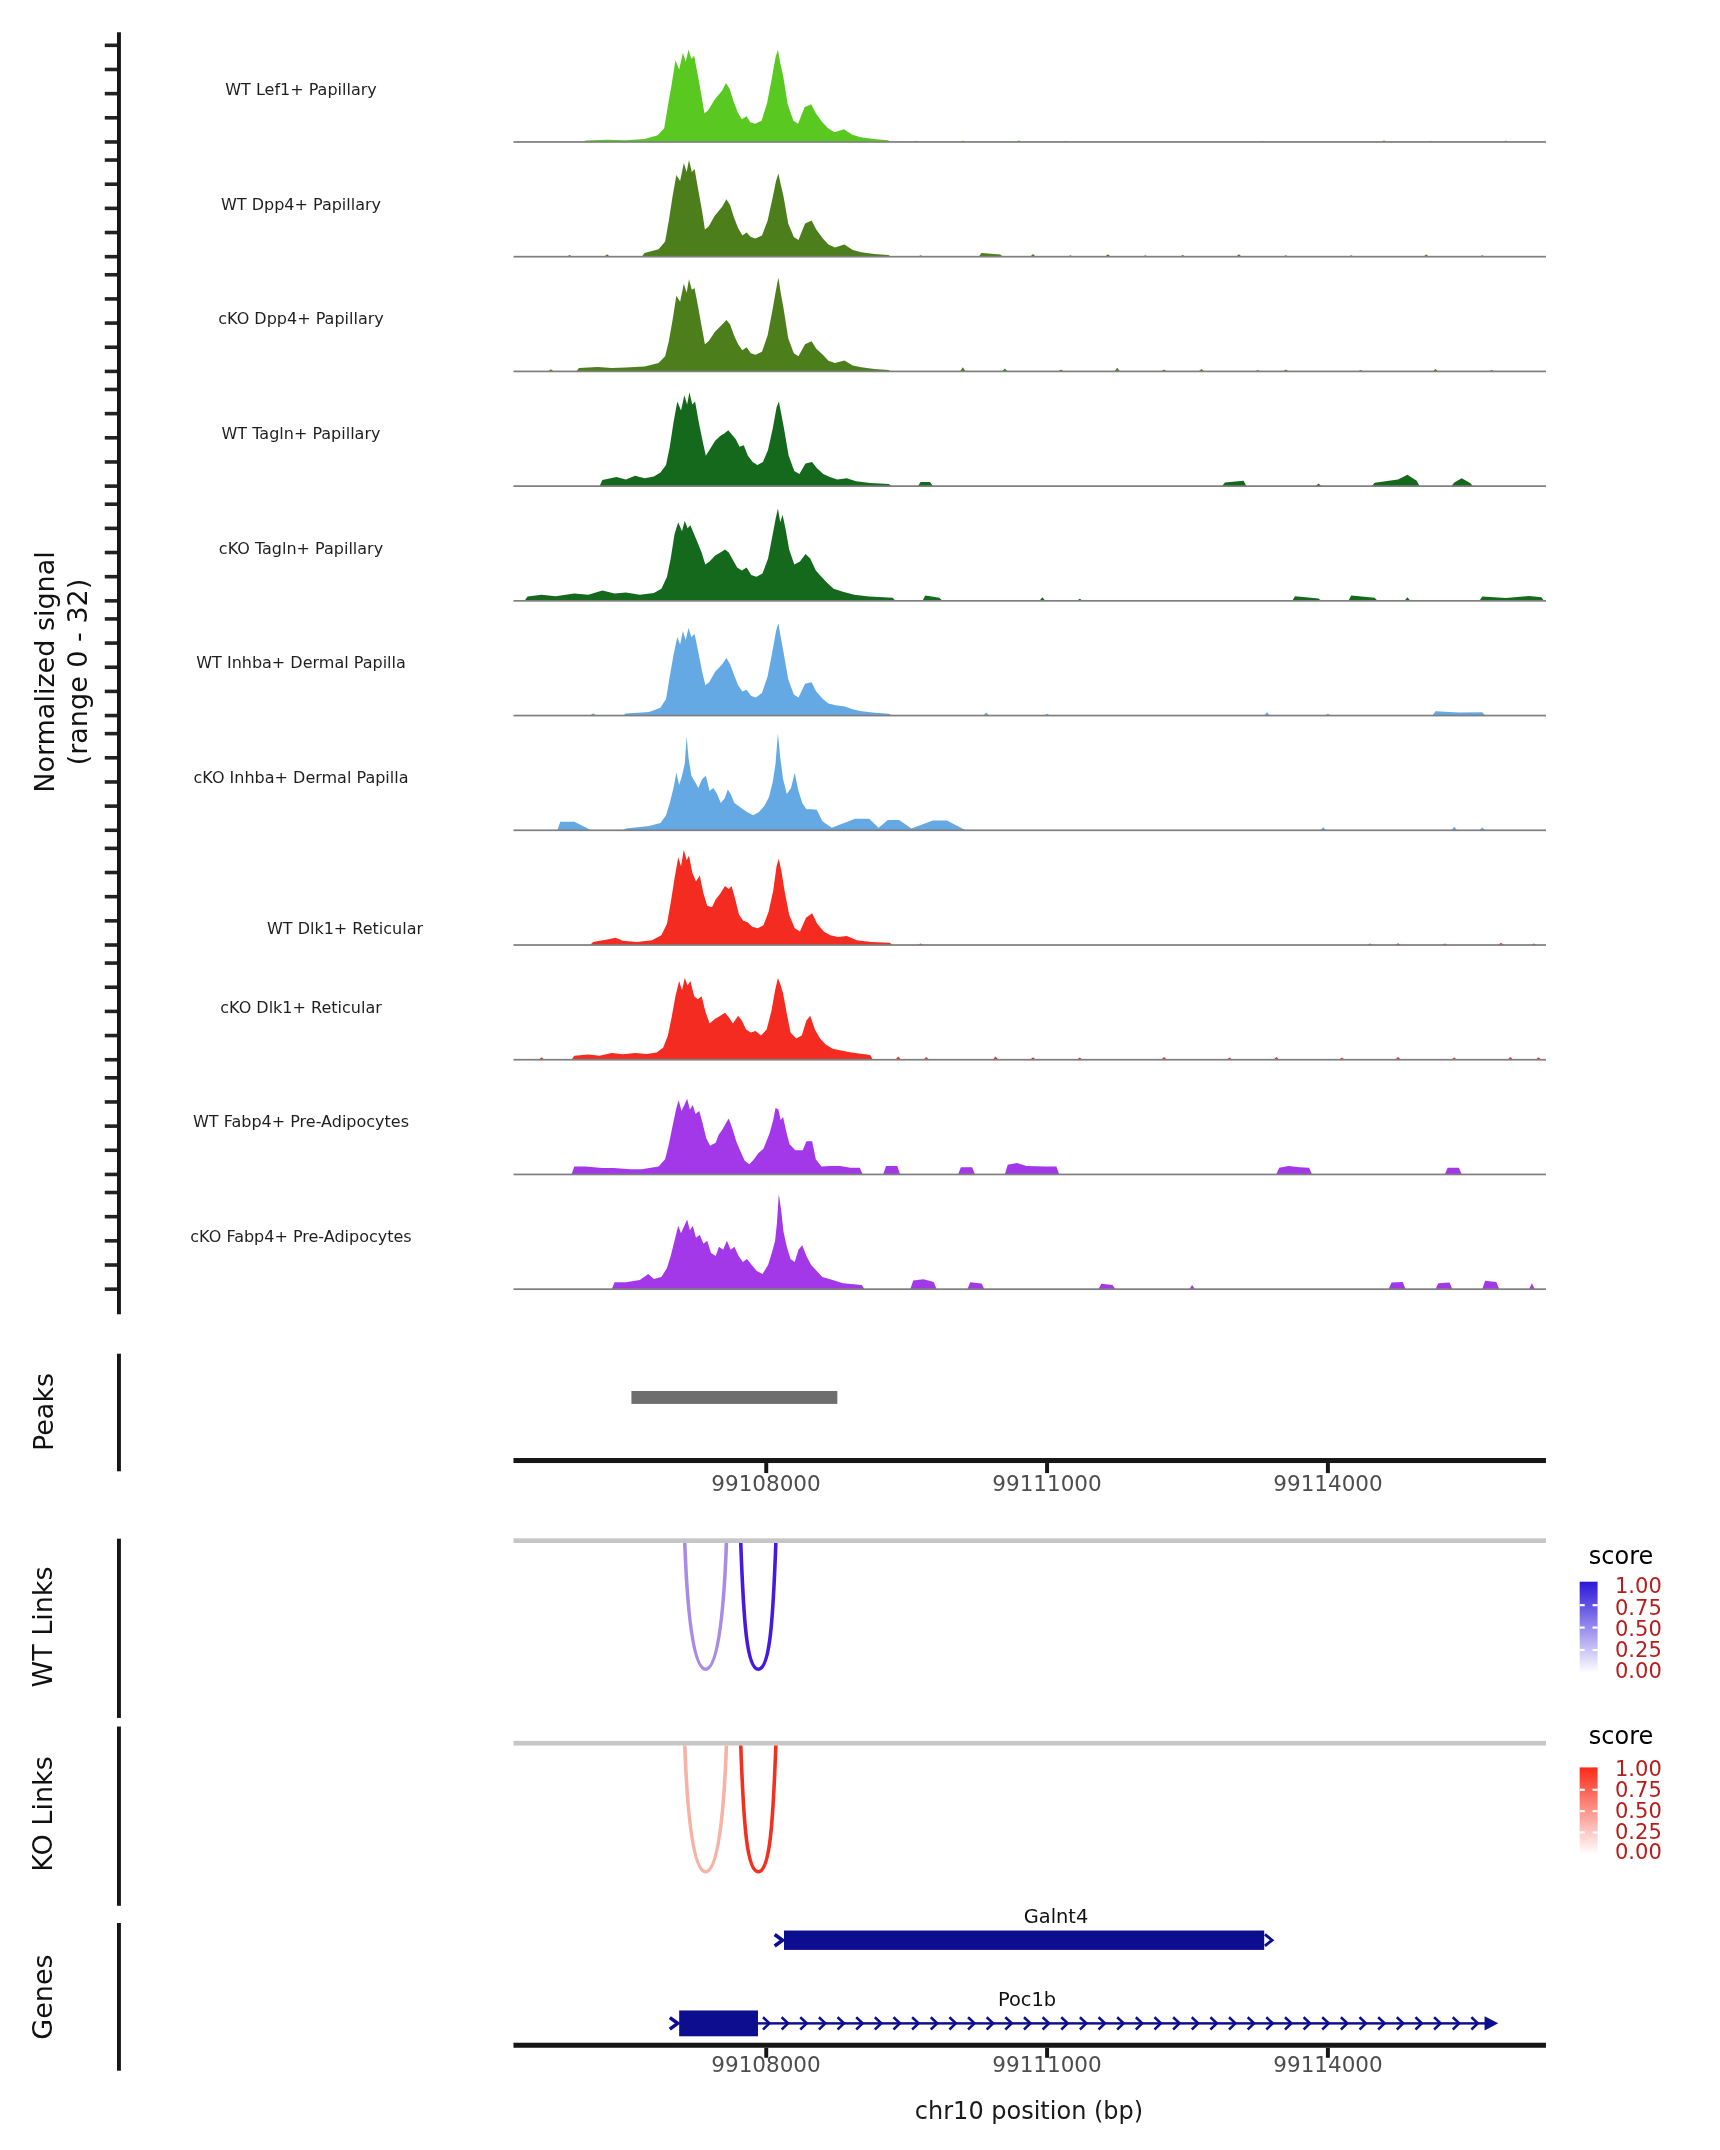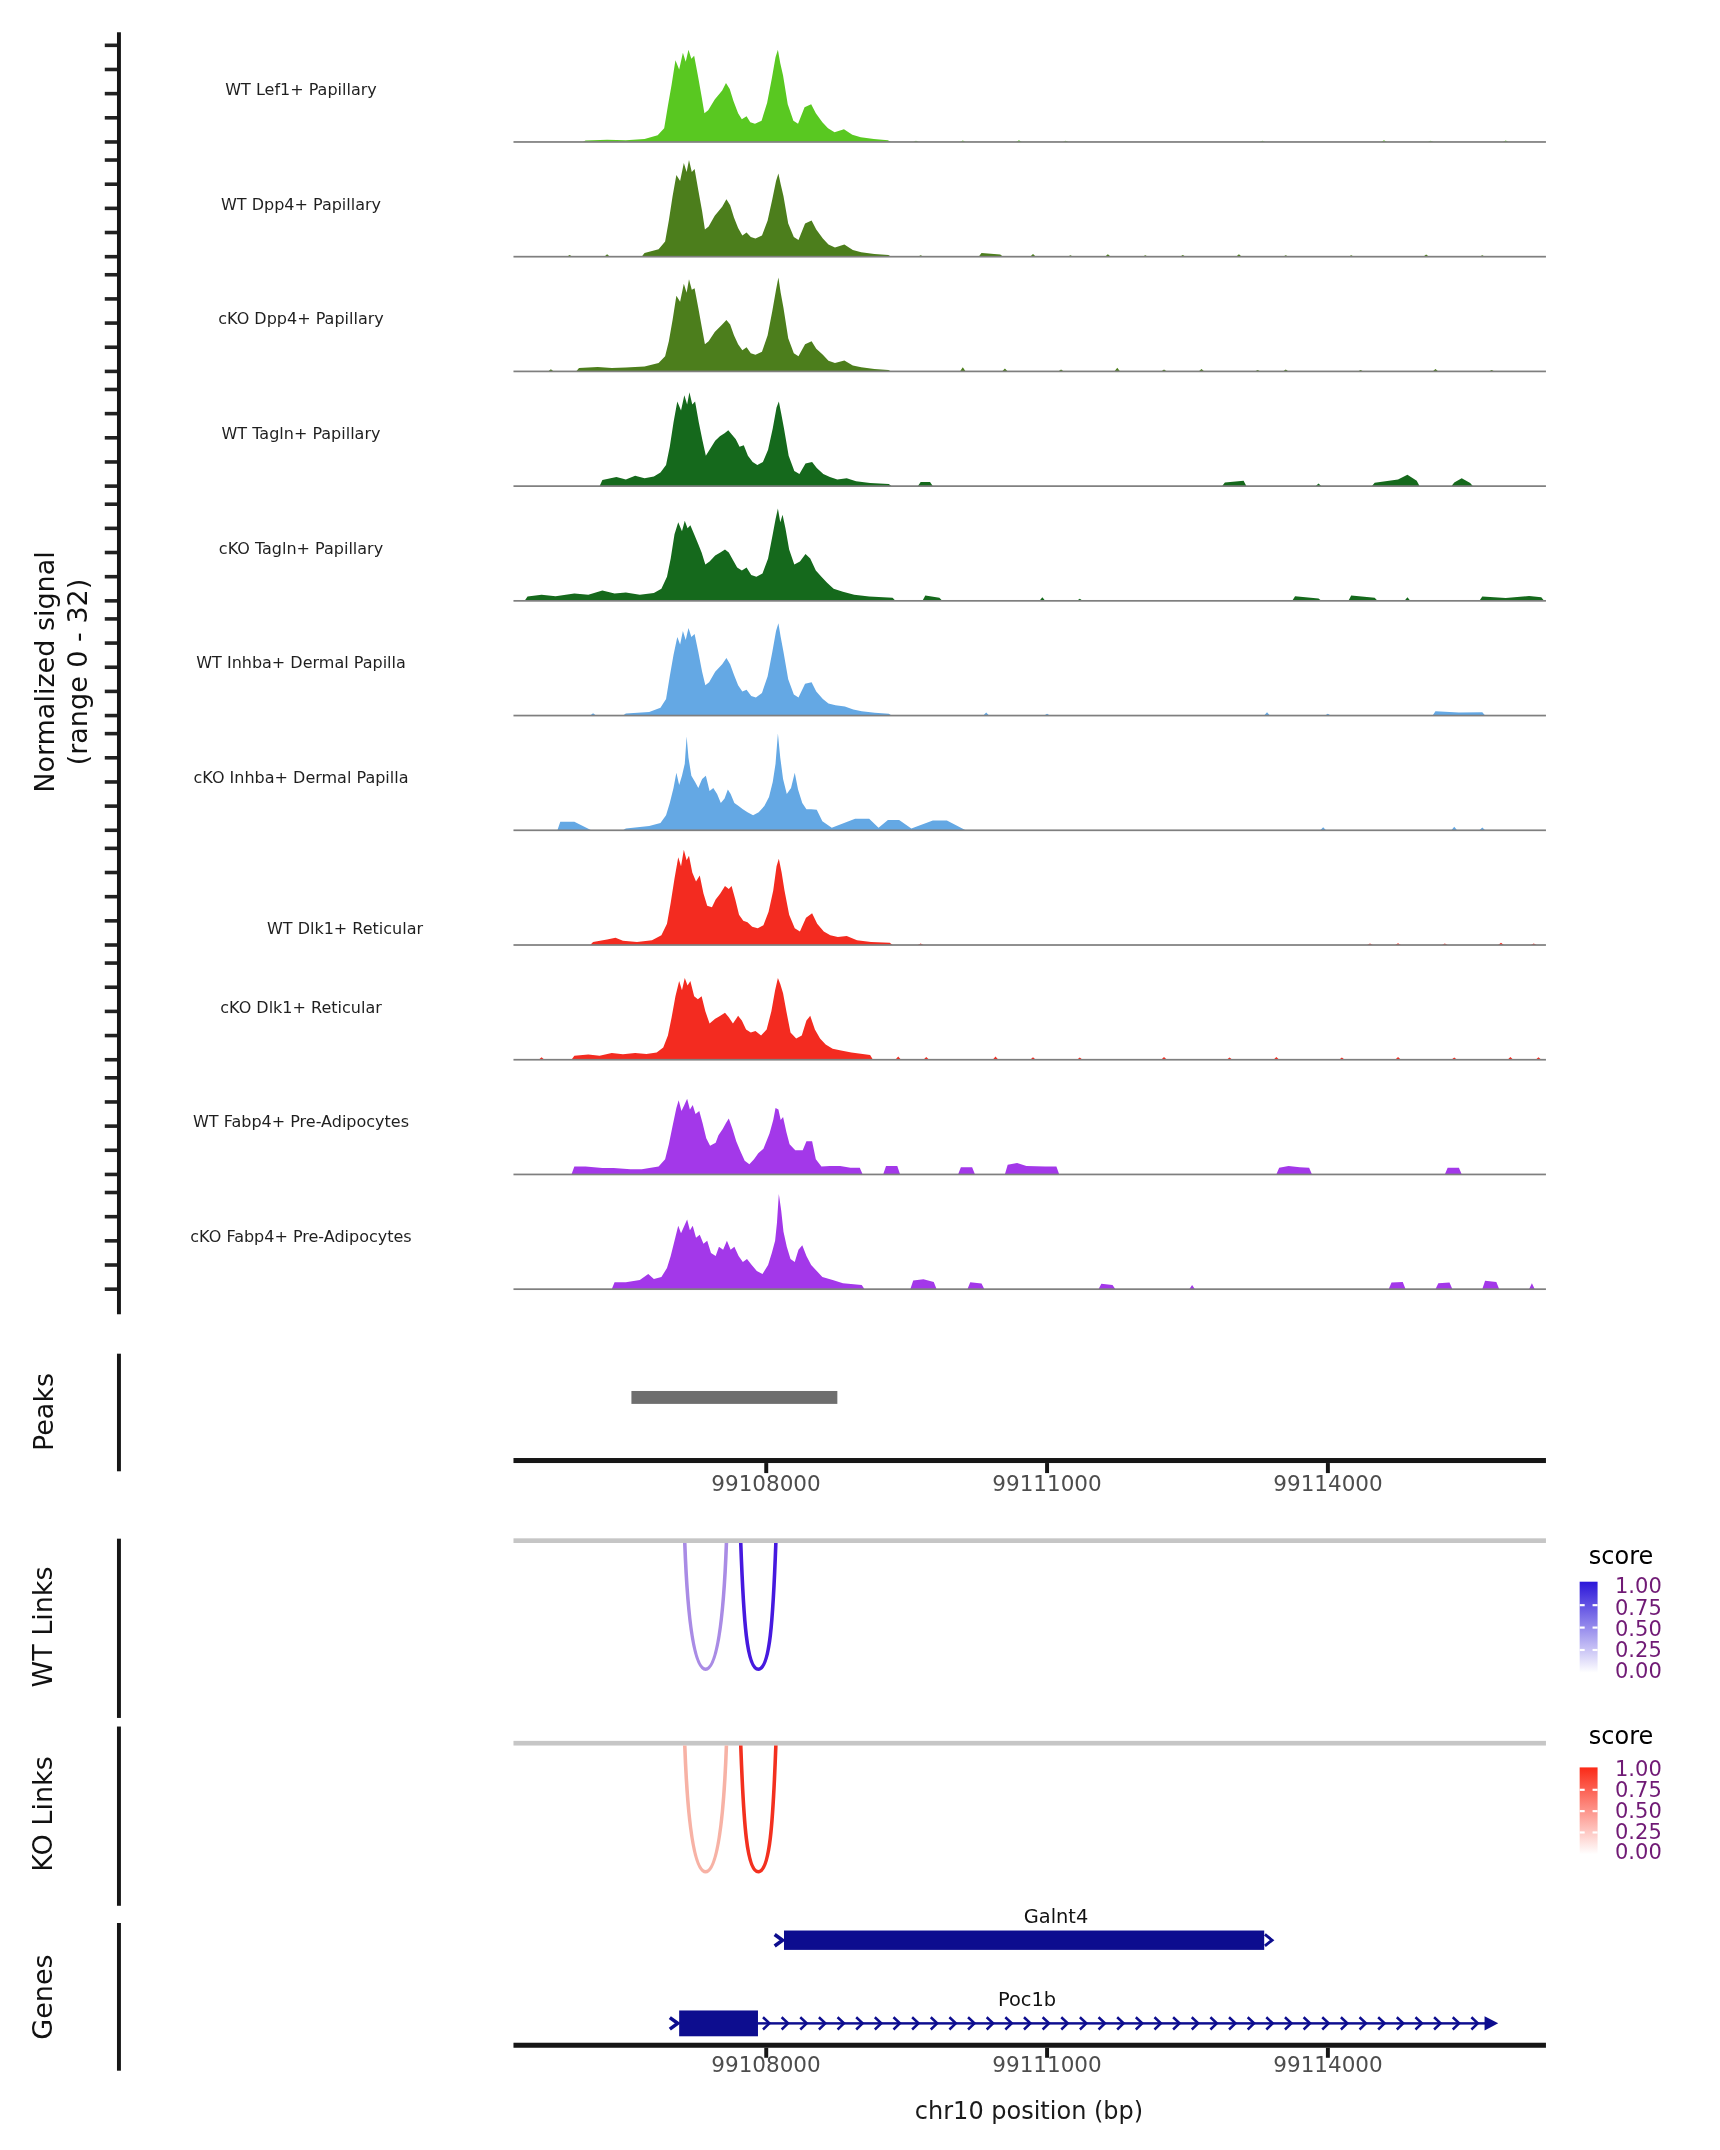--- a/index.html
+++ b/index.html
@@ -6,21 +6,21 @@
   #fig{position:relative;width:1721px;height:2151px;background:#fff;overflow:hidden;
        font-family:"DejaVu Sans","Liberation Sans",sans-serif;}
   #gfx{position:absolute;left:0;top:0;}
   .txt{position:absolute;transform:translate(-50%,-50%);white-space:nowrap;color:#1a1a1a;}
   .rot{position:absolute;transform:translate(-50%,-50%) rotate(-90deg);white-space:nowrap;color:#111;}
   .sec{font-size:27px;}
   .ylab{font-size:27px;text-align:center;line-height:1.22;}
   .ylab span{display:block;}
   .tracklab{font-size:16px;color:#1f1f1f;}
   .ticklab{font-size:21.5px;color:#4d4d4d;}
-  .legval{position:absolute;transform:translate(0,-50%);font-size:21px;color:#701a75;white-space:nowrap;text-align:center;}
+  .legval{position:absolute;transform:translate(0,-50%);font-size:21px;color:#b91c1c;white-space:nowrap;text-align:center;}
   .scoretitle{font-size:24px;color:#000;}
   .genelab{font-size:19.4px;color:#111;}
   .axtitle{font-size:24px;color:#1a1a1a;}
 </style>
 </head>
 <body>
 
 <div id="fig">
   <svg id="gfx" width="1721" height="2151" viewBox="0 0 2400 3000">
       <defs>

